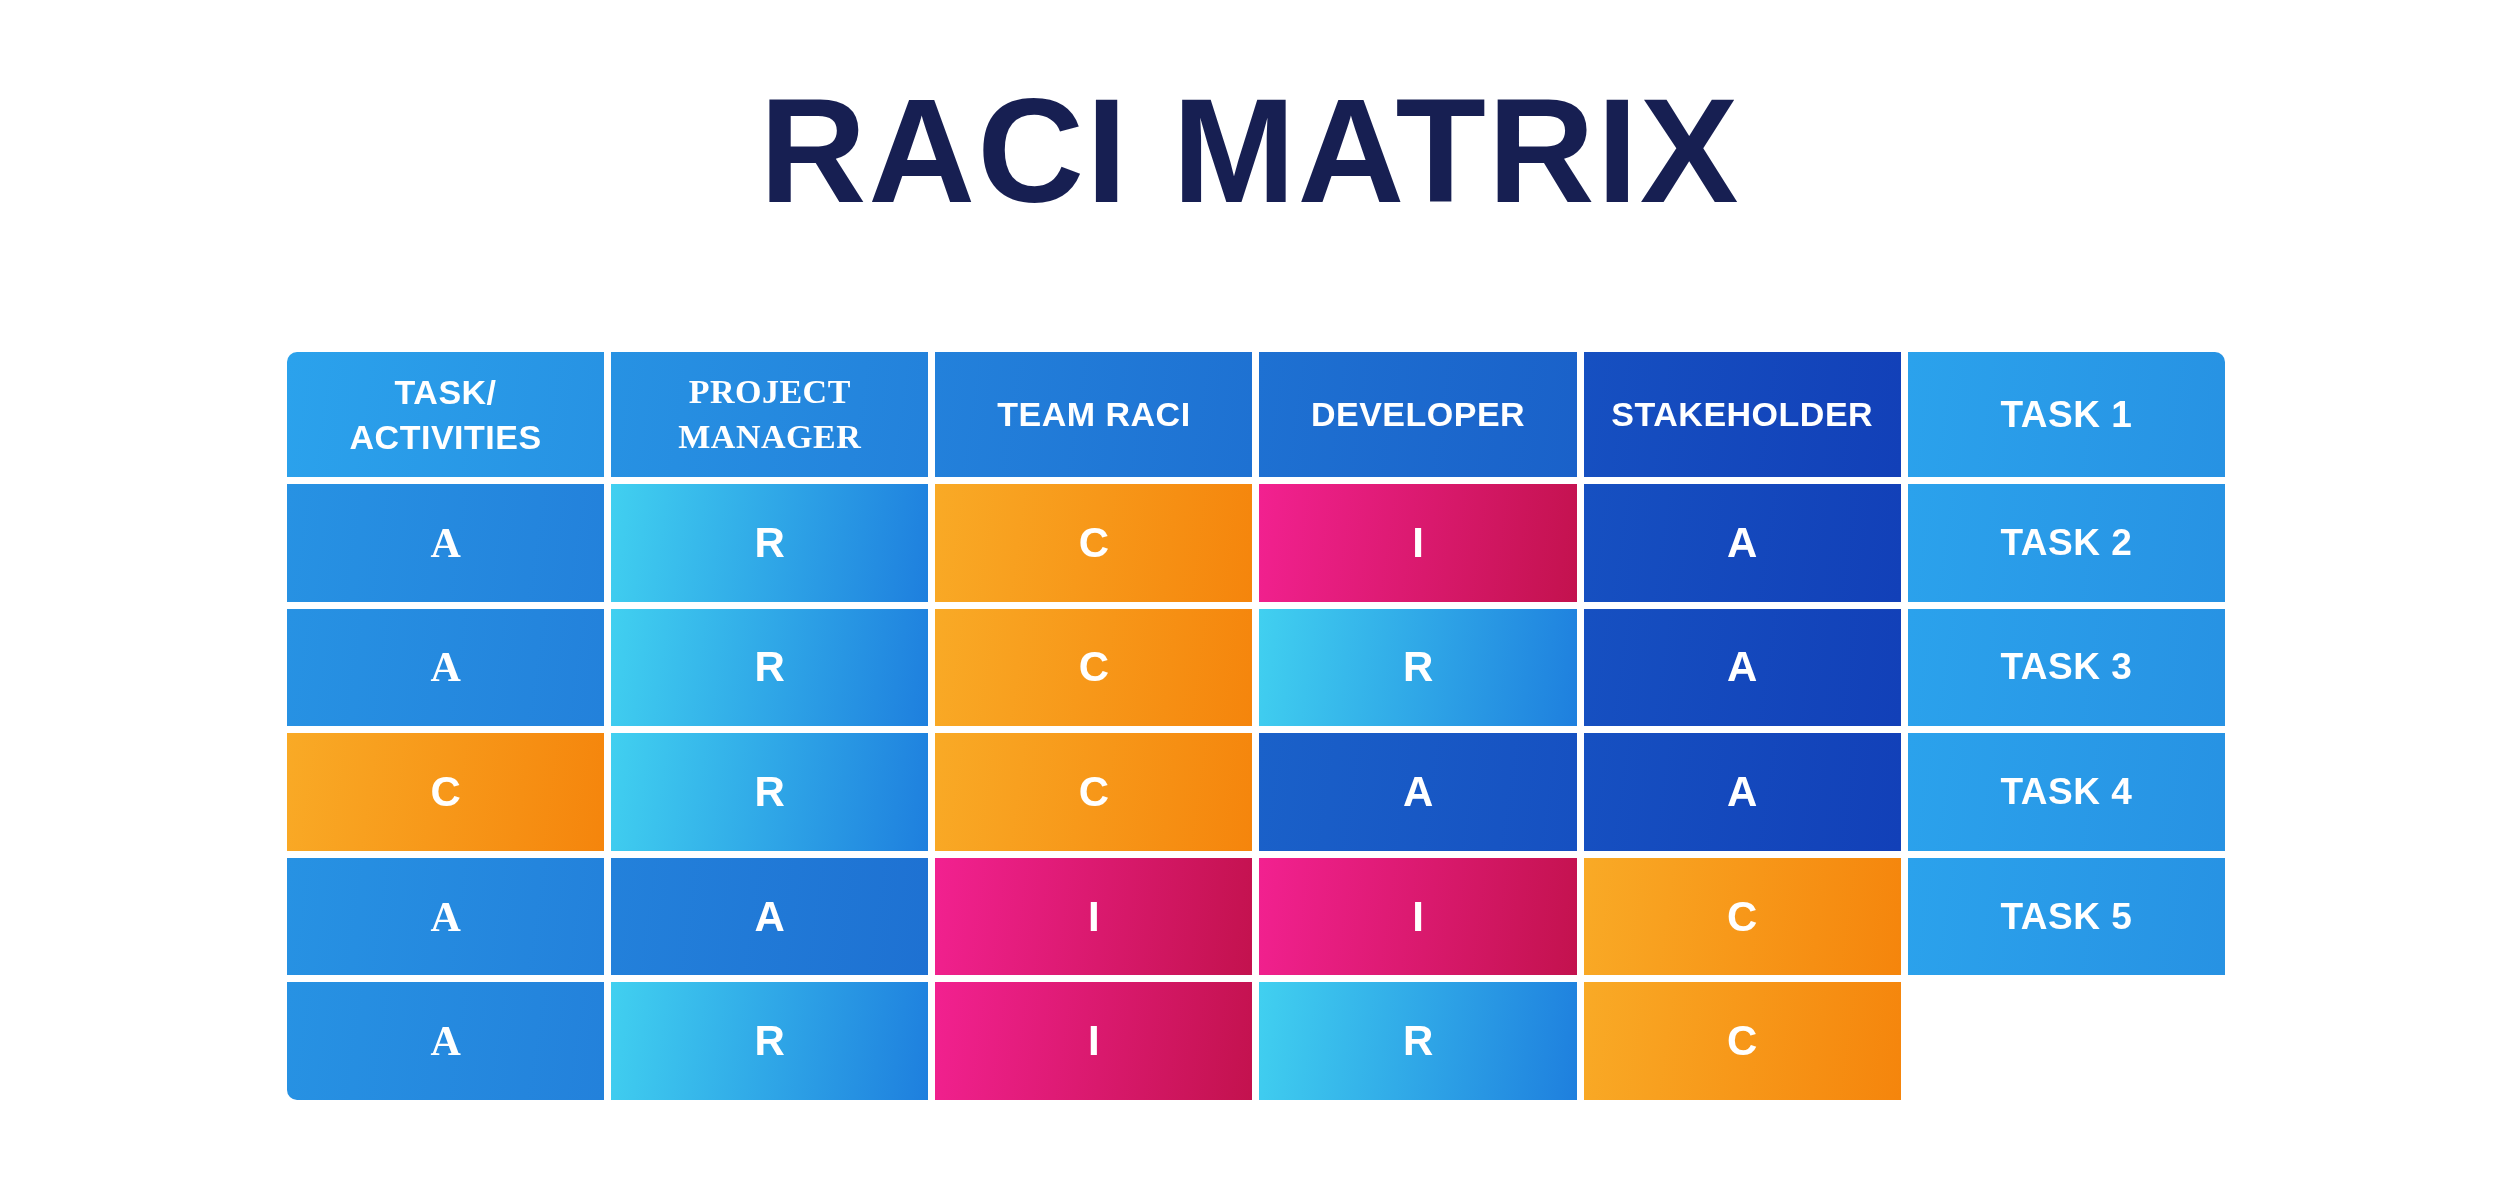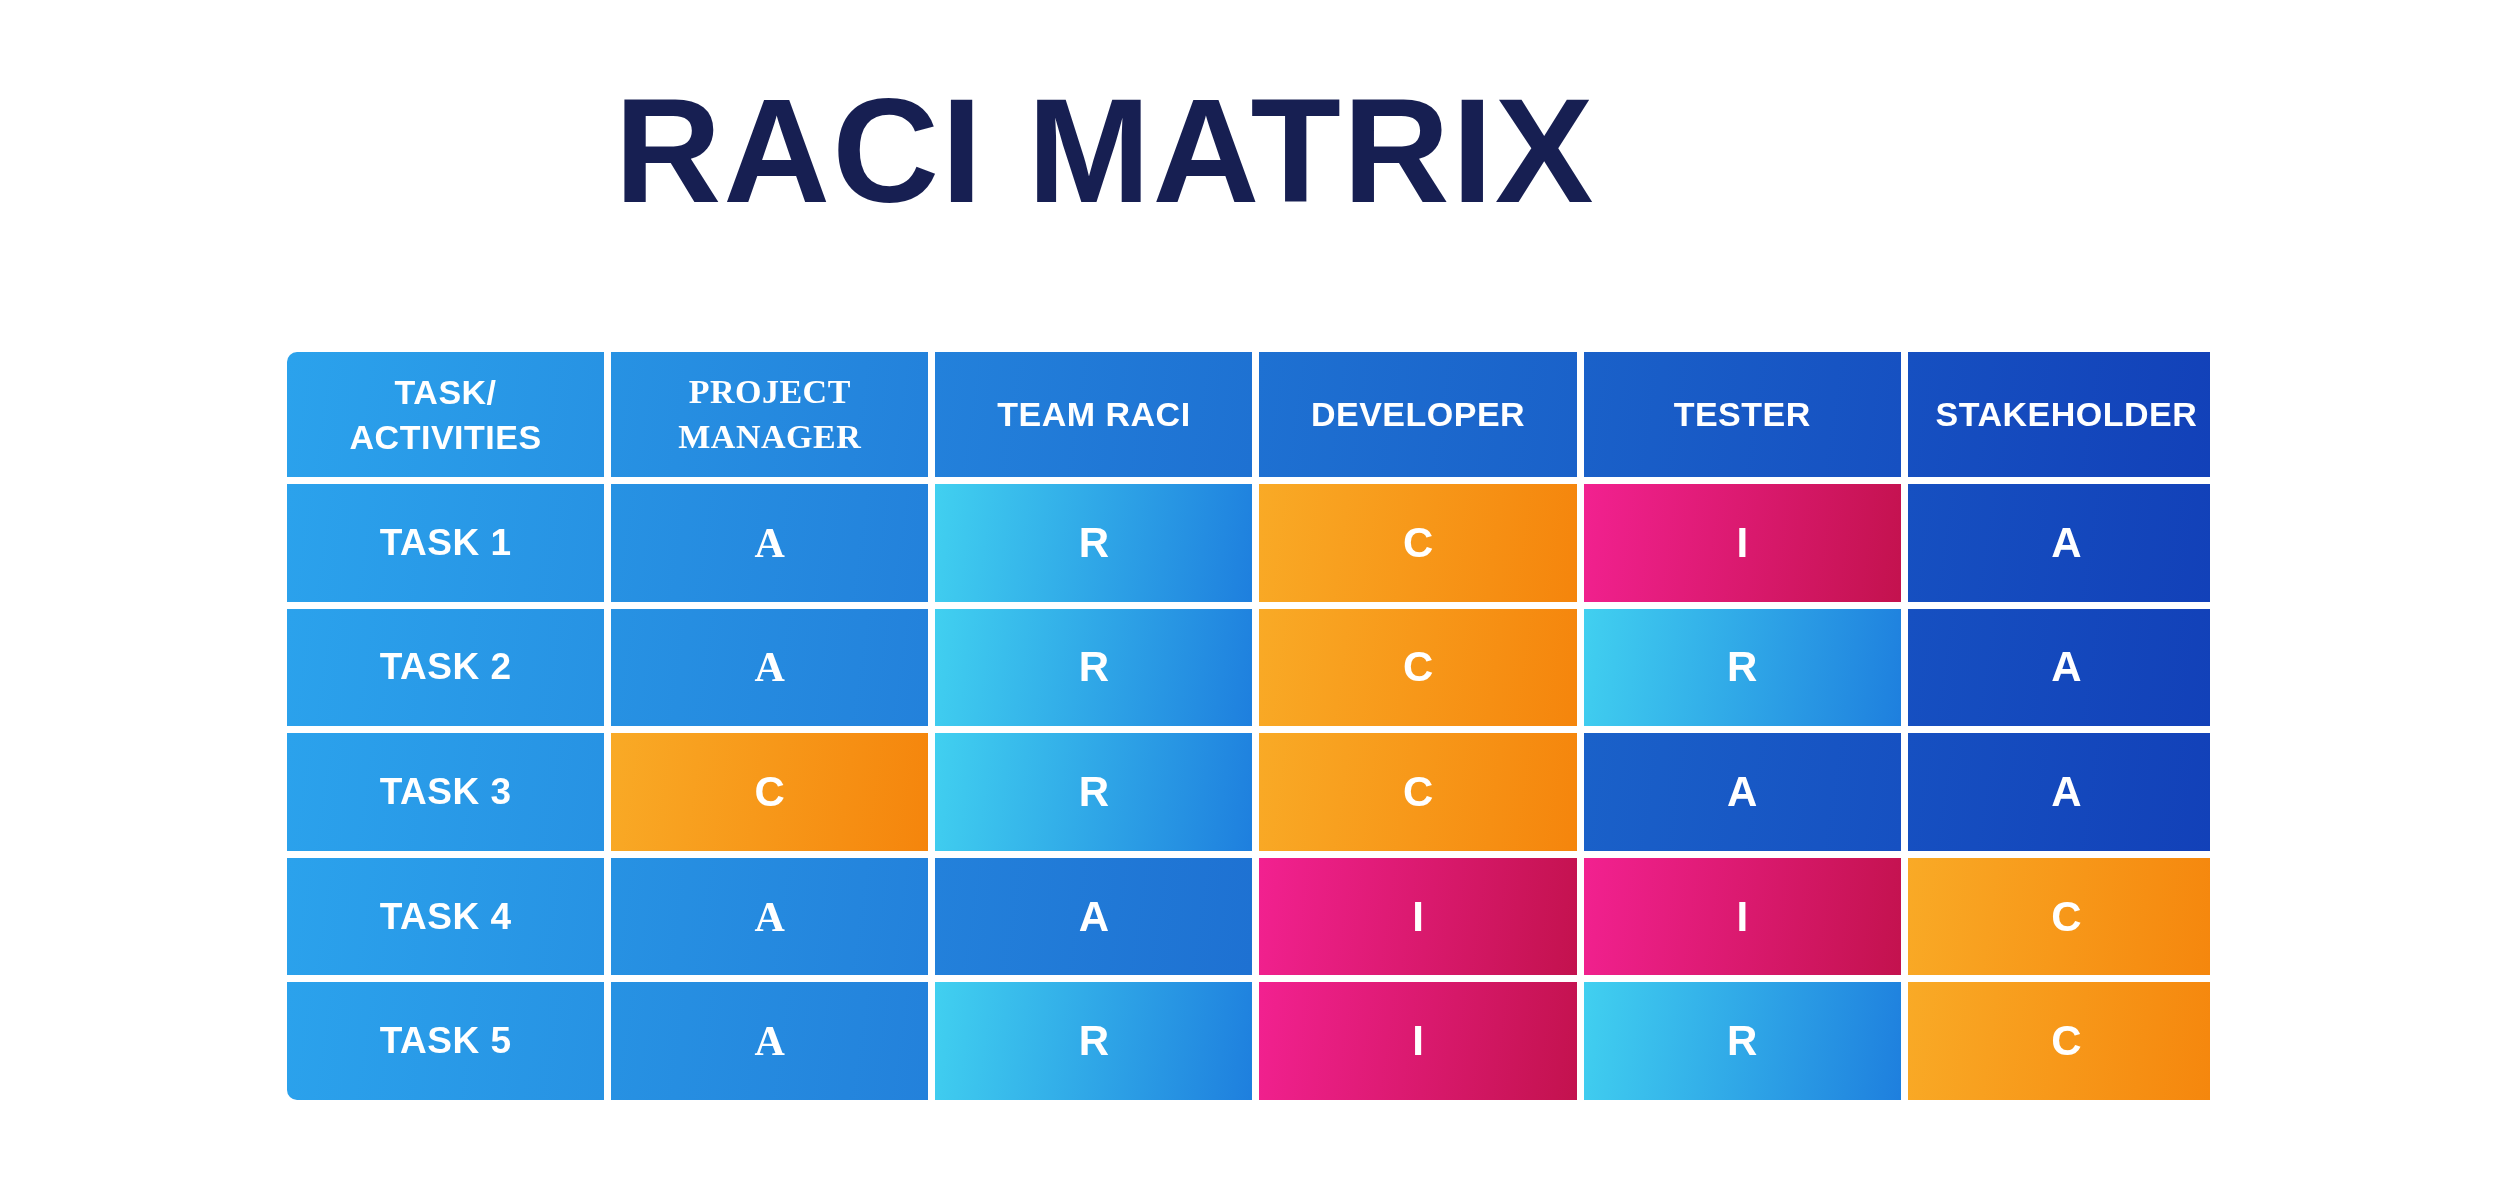--- a/index.html
+++ b/index.html
@@ -3,21 +3,21 @@
 <meta charset="utf-8">
 <style>
   html, body {
     margin: 0;
     padding: 0;
     background: #ffffff;
     font-family: "Liberation Sans", "DejaVu Sans", sans-serif;
   }
   .page {
     position: relative;
-    width: 2210px;
+    width: 2500px;
     height: 1184px;
     background: #ffffff;
     overflow: hidden;
   }
   .title {
     position: absolute;
     top: 70px;
     left: 0;
     width: 100%;
     text-align: center;
@@ -81,21 +81,20 @@
 
 <div class="page">
   <h1 class="title">RACI MATRIX</h1>
   <div class="raci-grid">
       <div class="cell header v-blue col-0">TASK/
 ACTIVITIES</div>
       <div class="cell header v-blue col-1">PROJECT
 MANAGER</div>
       <div class="cell header v-blue col-2">TEAM RACI</div>
       <div class="cell header v-blue col-3">DEVELOPER</div>
-      <div class="cell header v-blue col-4">TESTER</div>
       <div class="cell header v-blue col-5">STAKEHOLDER</div>
       <div class="cell task-label v-blue col-0">TASK 1</div>
       <div class="cell value v-blue col-1">A</div>
       <div class="cell value v-cyan col-2">R</div>
       <div class="cell value v-orange col-3">C</div>
       <div class="cell value v-pink col-4">I</div>
       <div class="cell value v-blue col-5">A</div>
       <div class="cell task-label v-blue col-0">TASK 2</div>
       <div class="cell value v-blue col-1">A</div>
       <div class="cell value v-cyan col-2">R</div>

